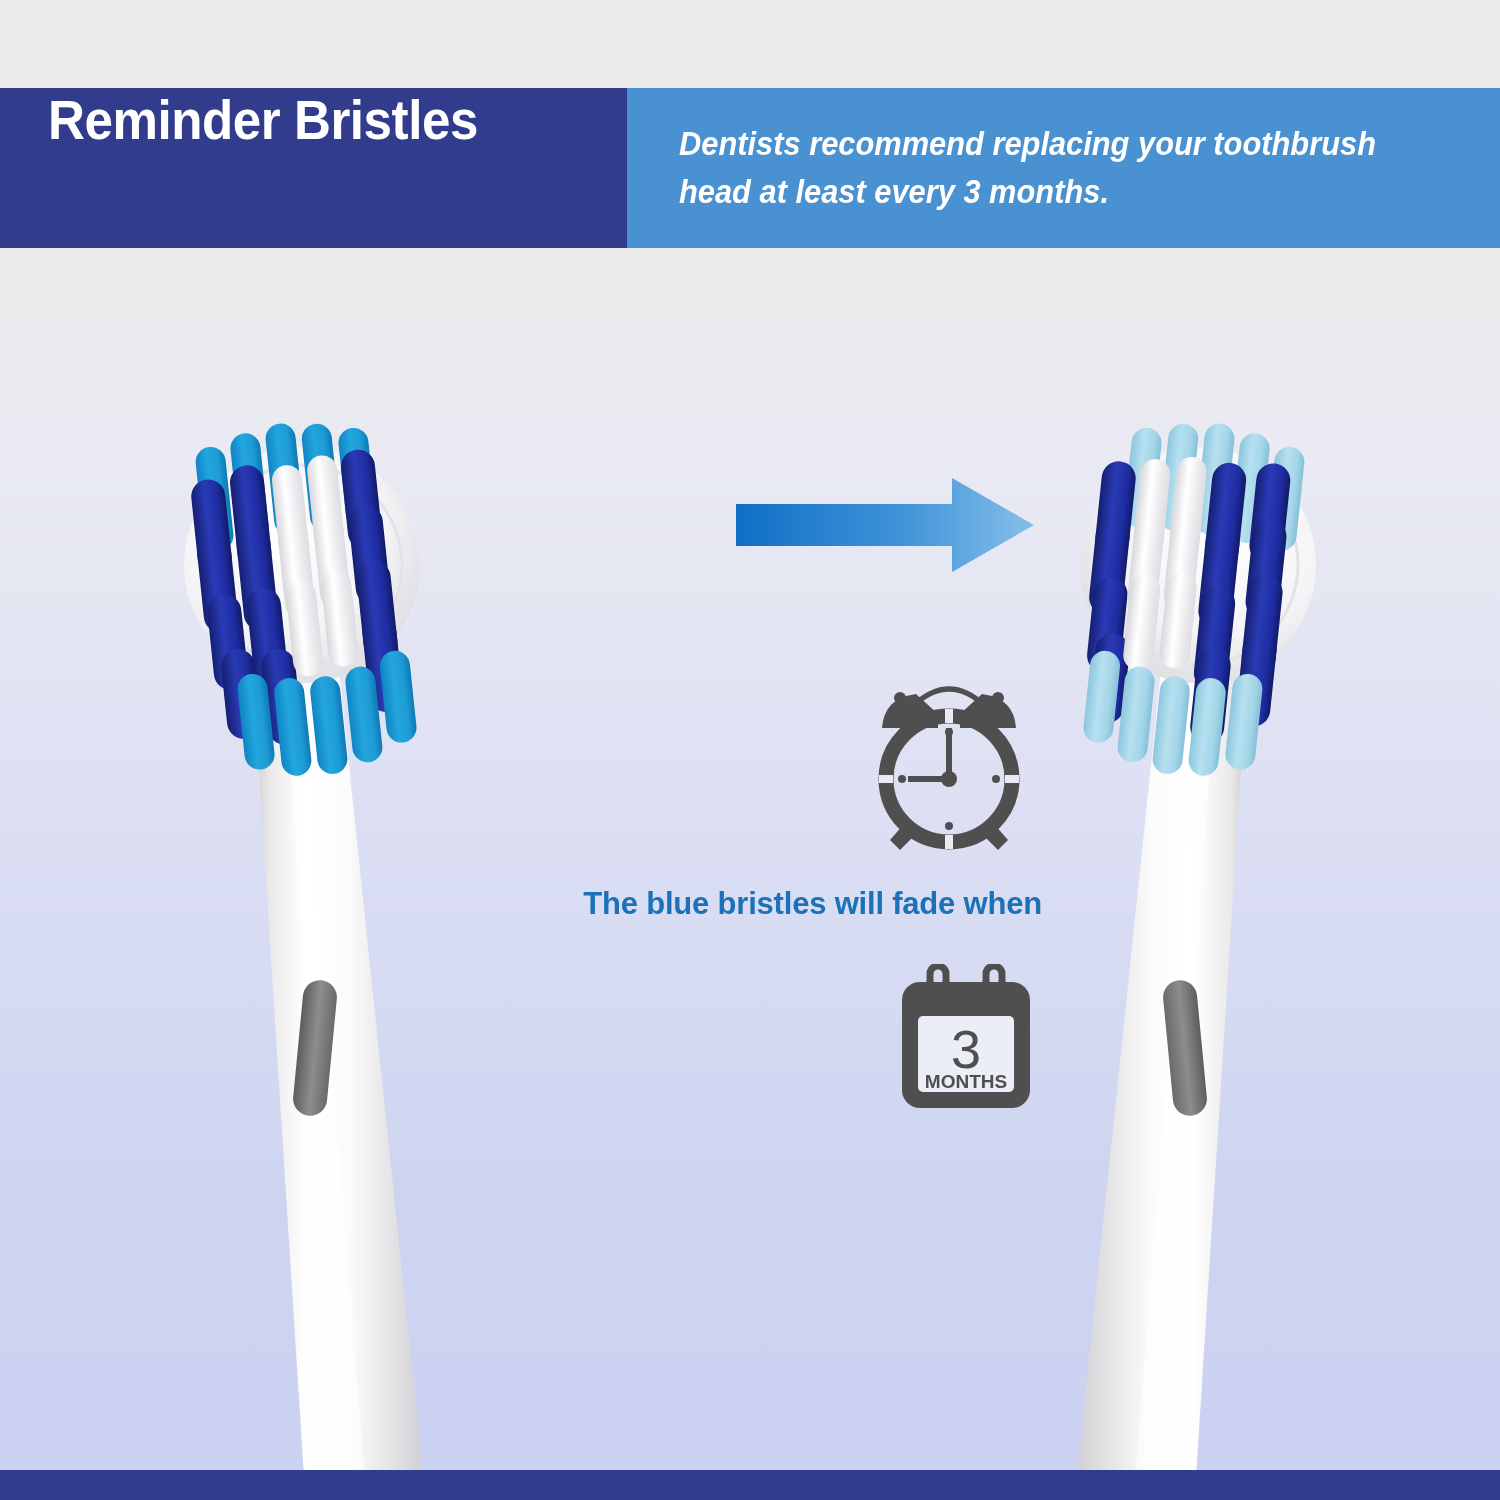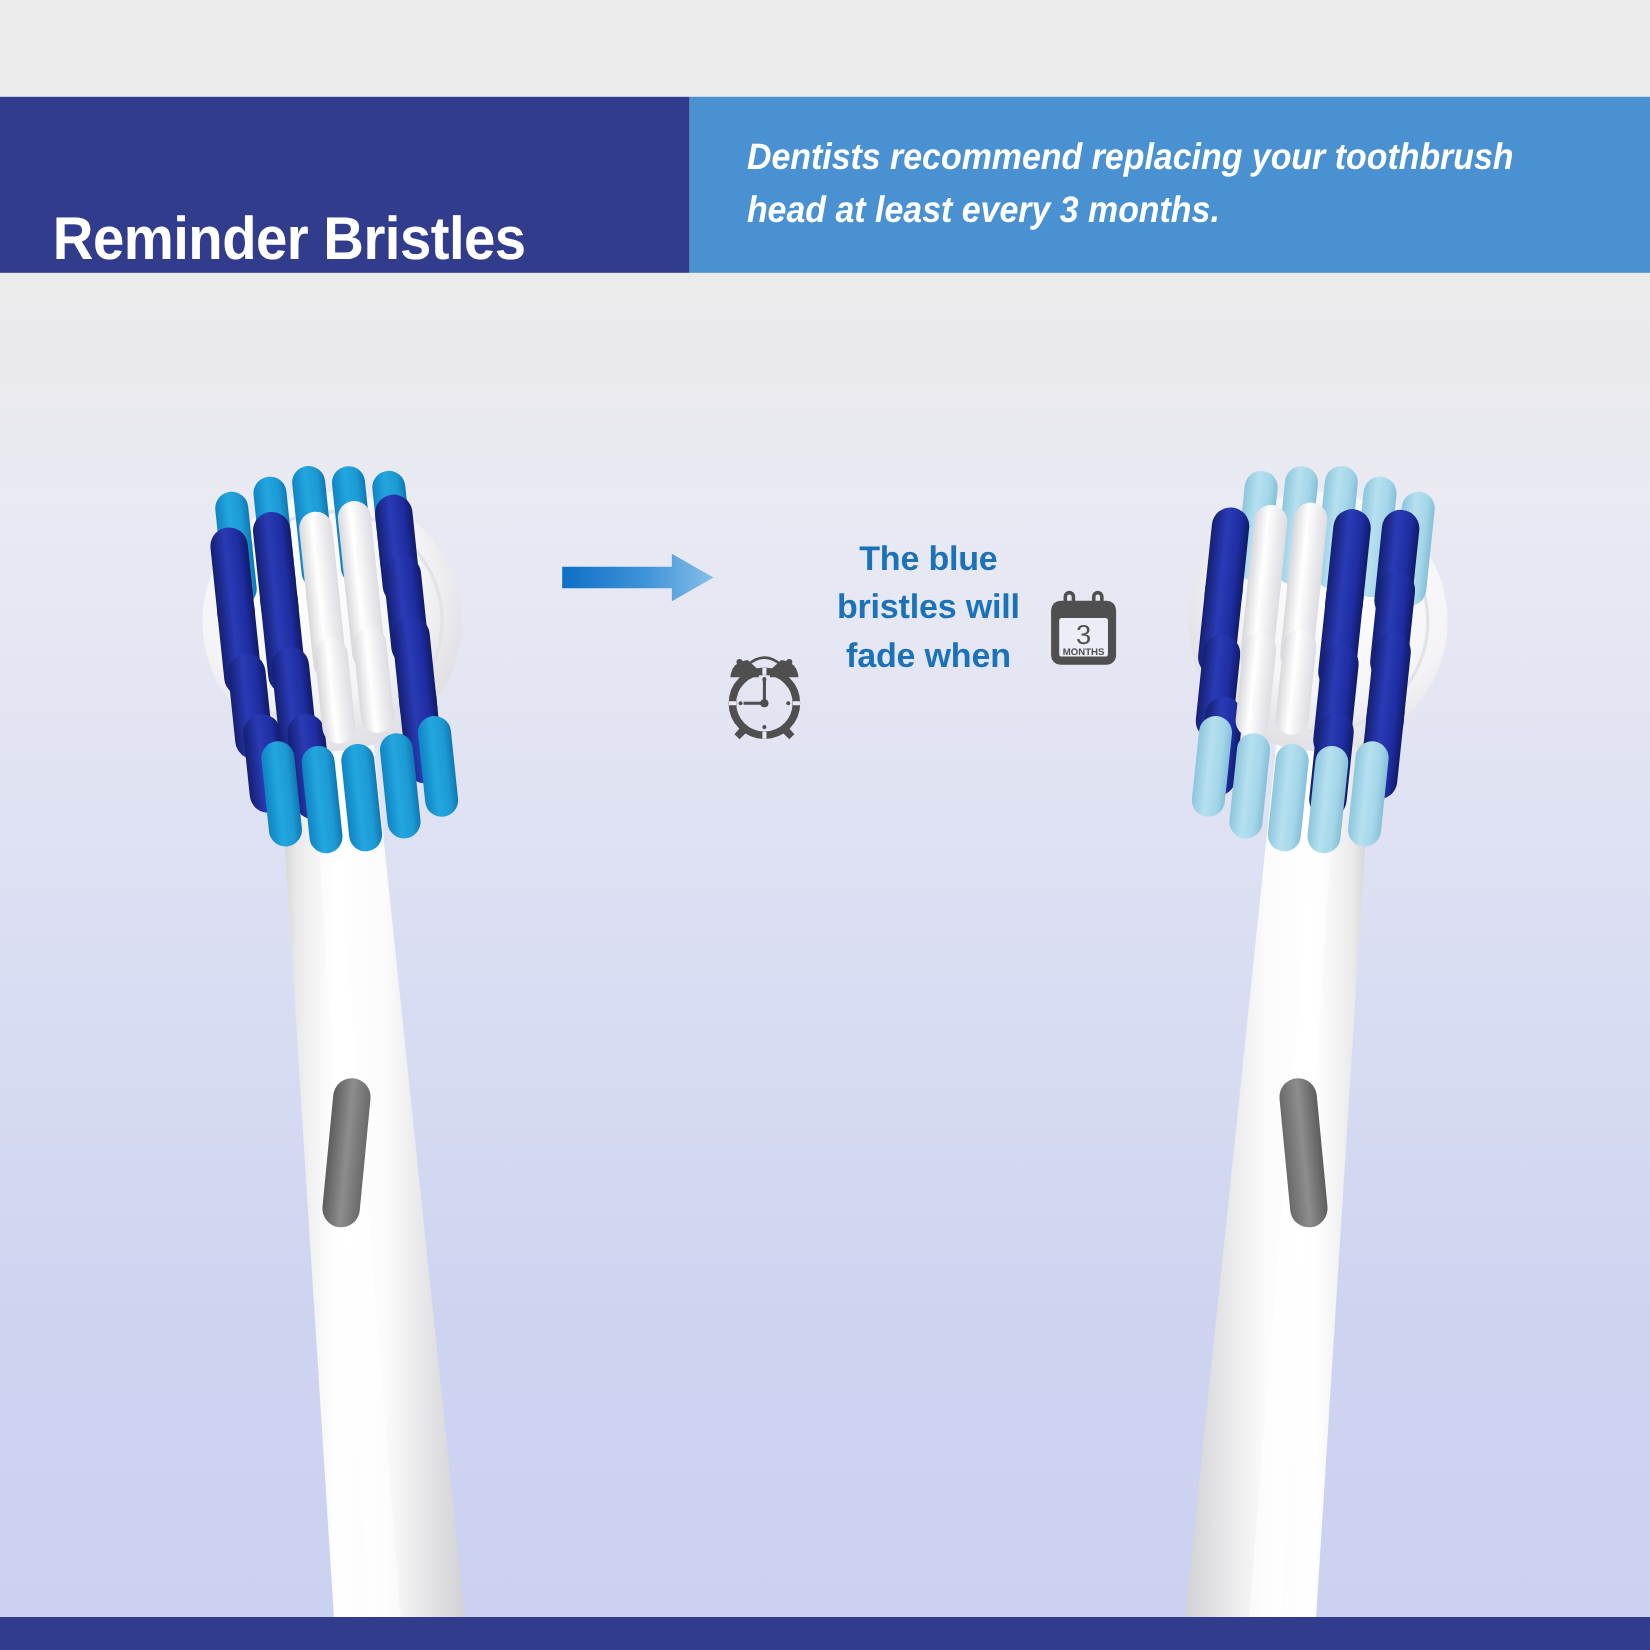--- a/index.html
+++ b/index.html
@@ -31,21 +31,21 @@
     top: 88px;
     width: 1500px;
     height: 160px;
     display: flex;
   }
   .header-title-panel {
     width: 627px;
     height: 100%;
     background: #313d8c;
     display: flex;
-    align-items: flex-end;
+    align-items: flex-start;
     box-sizing: border-box;
     padding-left: 48px;
   }
   .header-title {
     color: #ffffff;
     font-size: 55px;
     font-weight: bold;
     letter-spacing: -0.5px;
     transform: scaleX(0.93);
     transform-origin: left center;
@@ -87,25 +87,26 @@
     height: 1180px;
   }
   .brush-left  { left: 40px;  top: 360px; }
   .brush-right { left: 900px; top: 360px; }
 
   .brush svg { display: block; width: 100%; height: 100%; }
 
   
   .center-col {
     position: absolute;
-    left: 500px;
+    left: 522px;
     top: 460px;
     width: 520px;
     display: flex;
-    align-items: flex-start;
+    flex-direction: column;
+    align-items: flex-end;
   }
 
   .arrow-wrap { width: 330px; height: 130px; }
   .arrow-wrap svg { display: block; width: 100%; height: 100%; }
 
   .clock-wrap { width: 186px; height: 190px; margin-top: 76px; }
   .clock-wrap svg { display: block; width: 100%; height: 100%; }
 
   .caption {
     margin-top: 26px;

